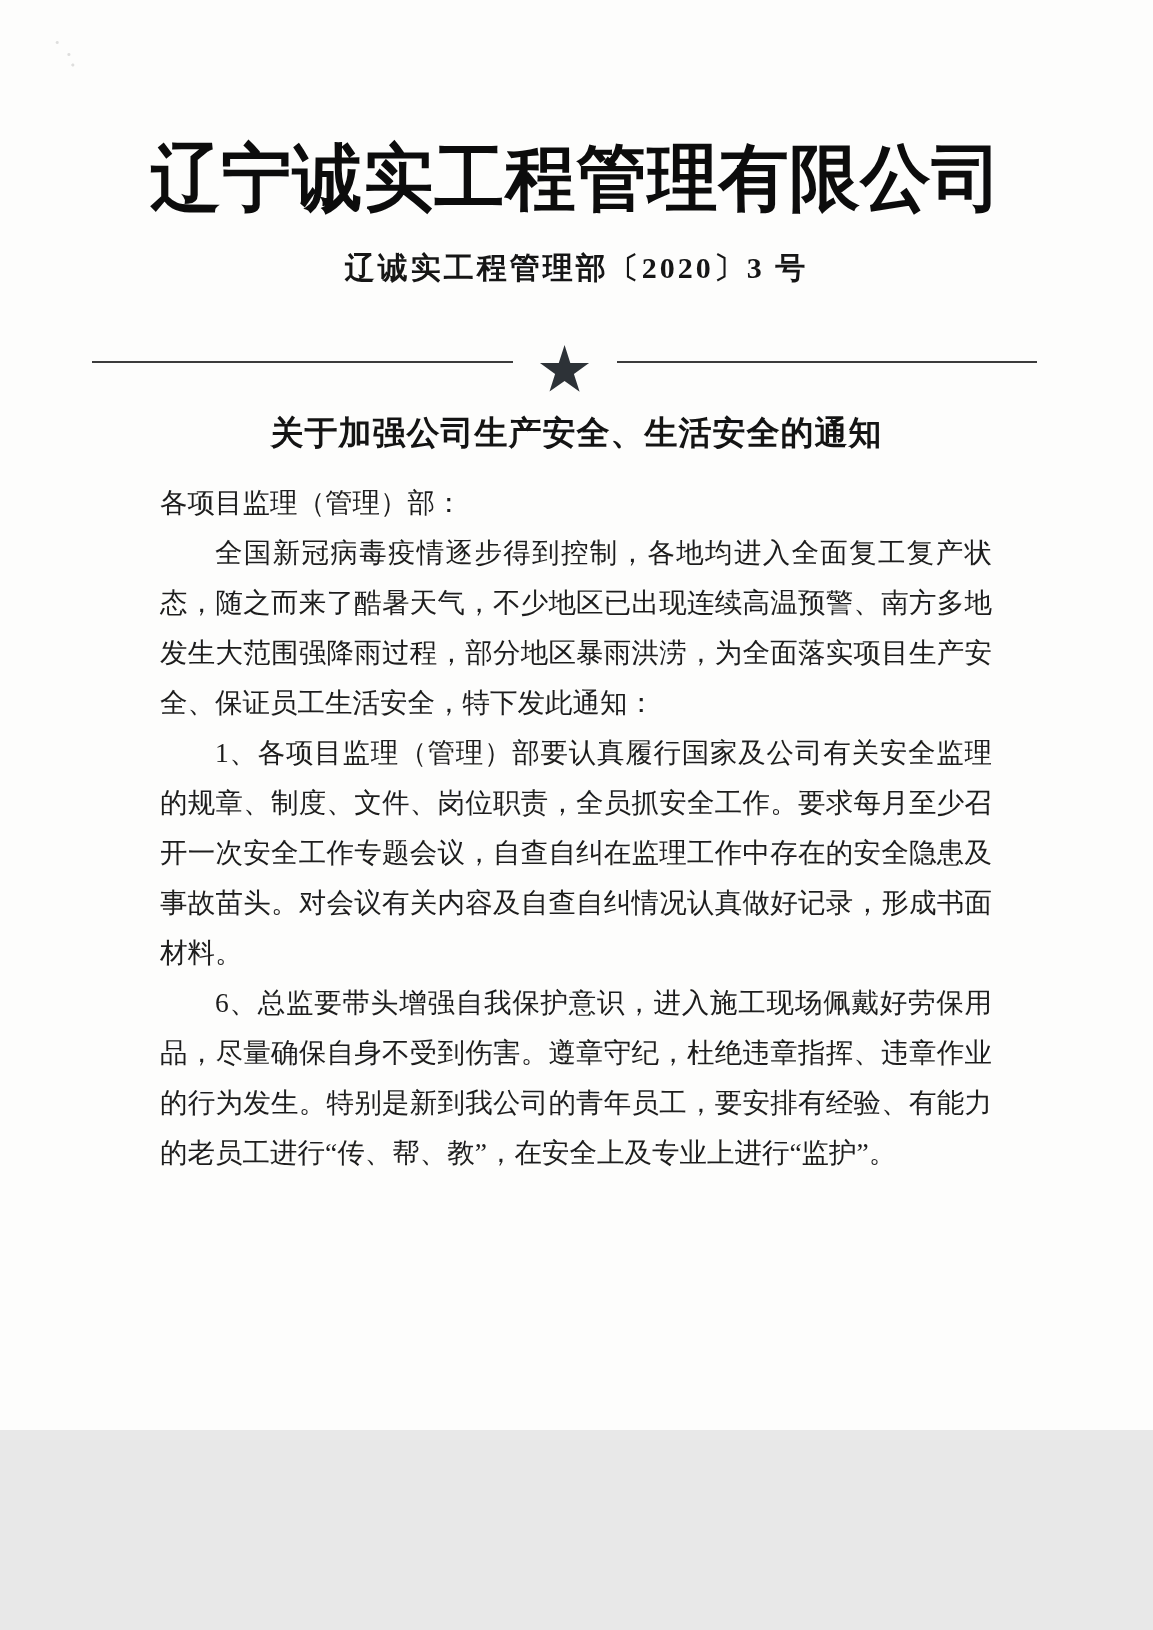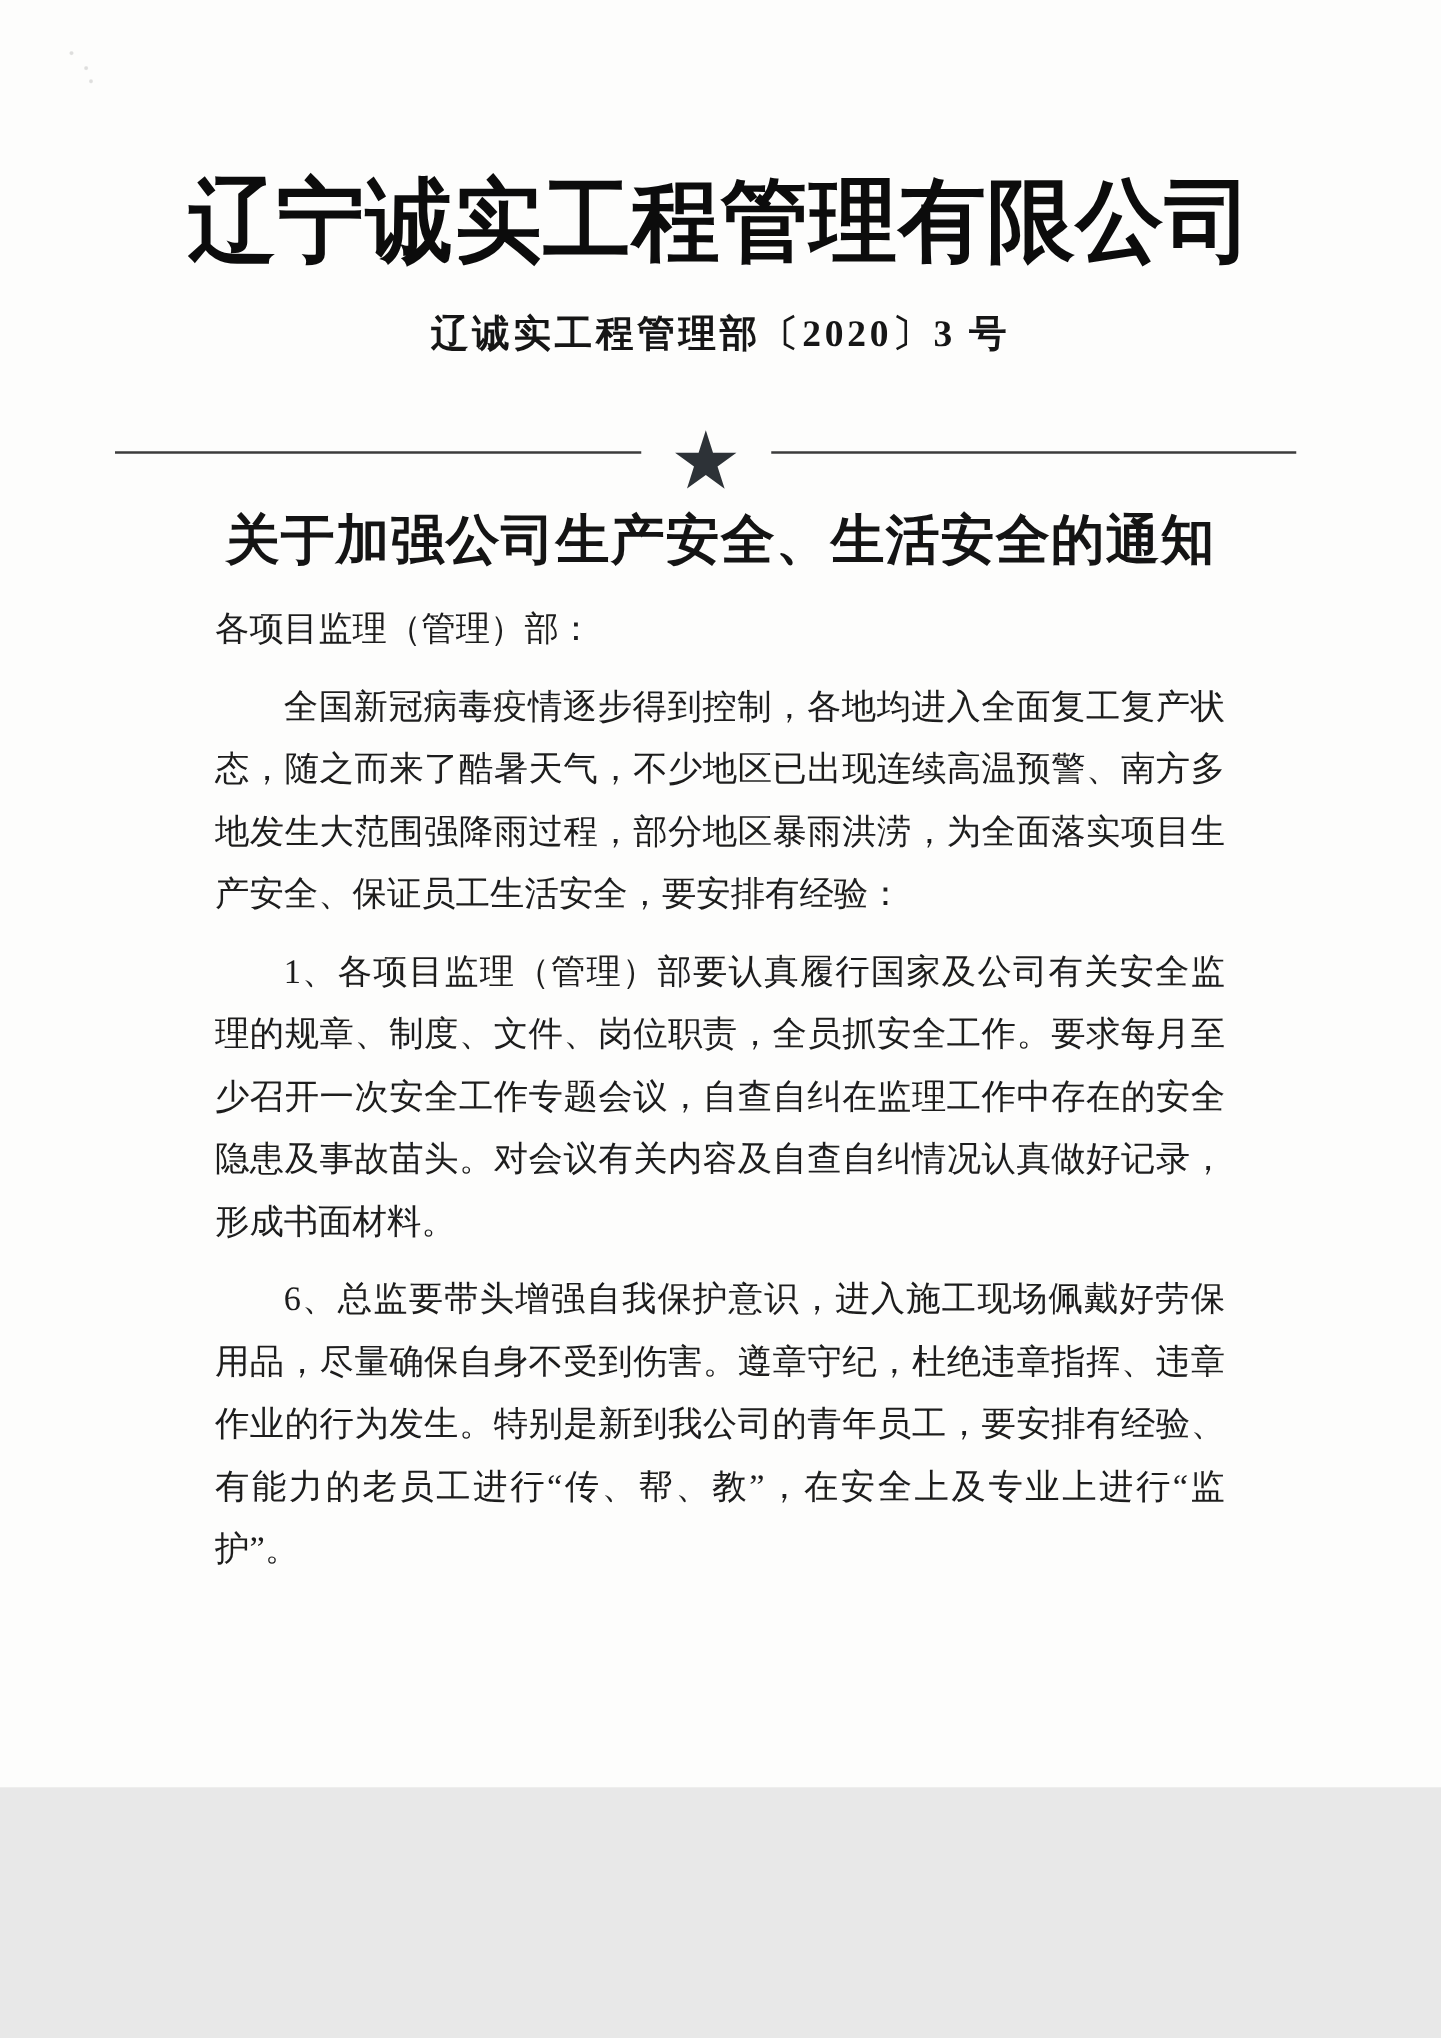--- a/index.html
+++ b/index.html
@@ -66,36 +66,36 @@
     font-size: 56px;
     line-height: 56px;
     color: #2d3237;
     margin: 0 24px;
     position: relative;
     top: 7px;
   }
   .subject {
     margin: 18px 0 0 0;
     text-align: center;
-    font-size: 43px;
+    font-size: 33px;
     line-height: 46px;
     font-weight: 700;
     letter-spacing: 1px;
     color: #141414;
   }
   .doc-body {
     margin: 22px 160px 0 160px;
     width: 832px;
     font-size: 27.5px;
     line-height: 50px;
     text-align: justify;
     color: #1d1d1d;
   }
   .doc-body p {
-    margin: 12px;
+    margin: 0;
   }
   .para-indent {
     text-indent: 2em;
   }
   .section-heading {
     font-weight: 700;
     color: #0f0f0f;
     letter-spacing: 0.5px;
   }
 </style>
@@ -114,21 +114,21 @@
     <span class="rule"></span>
     <span class="star">★</span>
     <span class="rule"></span>
   </div>
 
   <h2 class="subject">关于加强公司生产安全、生活安全的通知</h2>
 
   <div class="doc-body">
     <p class="salutation">各项目监理（管理）部：</p>
 
-    <p class="para-indent">全国新冠病毒疫情逐步得到控制，各地均进入全面复工复产状态，随之而来了酷暑天气，不少地区已出现连续高温预警、南方多地发生大范围强降雨过程，部分地区暴雨洪涝，为全面落实项目生产安全、保证员工生活安全，要安排有经验：</p>
+    <p class="para-indent">全国新冠病毒疫情逐步得到控制，各地均进入全面复工复产状态，随之而来了酷暑天气，不少地区已出现连续高温预警、南方多地发生大范围强降雨过程，部分地区暴雨洪涝，为全面落实项目生产安全、保证员工生活安全，特下发此通知：</p>
 
 
     <p class="para-indent">1、各项目监理（管理）部要认真履行国家及公司有关安全监理的规章、制度、文件、岗位职责，全员抓安全工作。要求每月至少召开一次安全工作专题会议，自查自纠在监理工作中存在的安全隐患及事故苗头。对会议有关内容及自查自纠情况认真做好记录，形成书面材料。</p>
 
     <p class="para-indent">6、总监要带头增强自我保护意识，进入施工现场佩戴好劳保用品，尽量确保自身不受到伤害。遵章守纪，杜绝违章指挥、违章作业的行为发生。特别是新到我公司的青年员工，要安排有经验、有能力的老员工进行“传、帮、教”，在安全上及专业上进行“监护”。</p>
 
 
   </div>
 
 </div>

